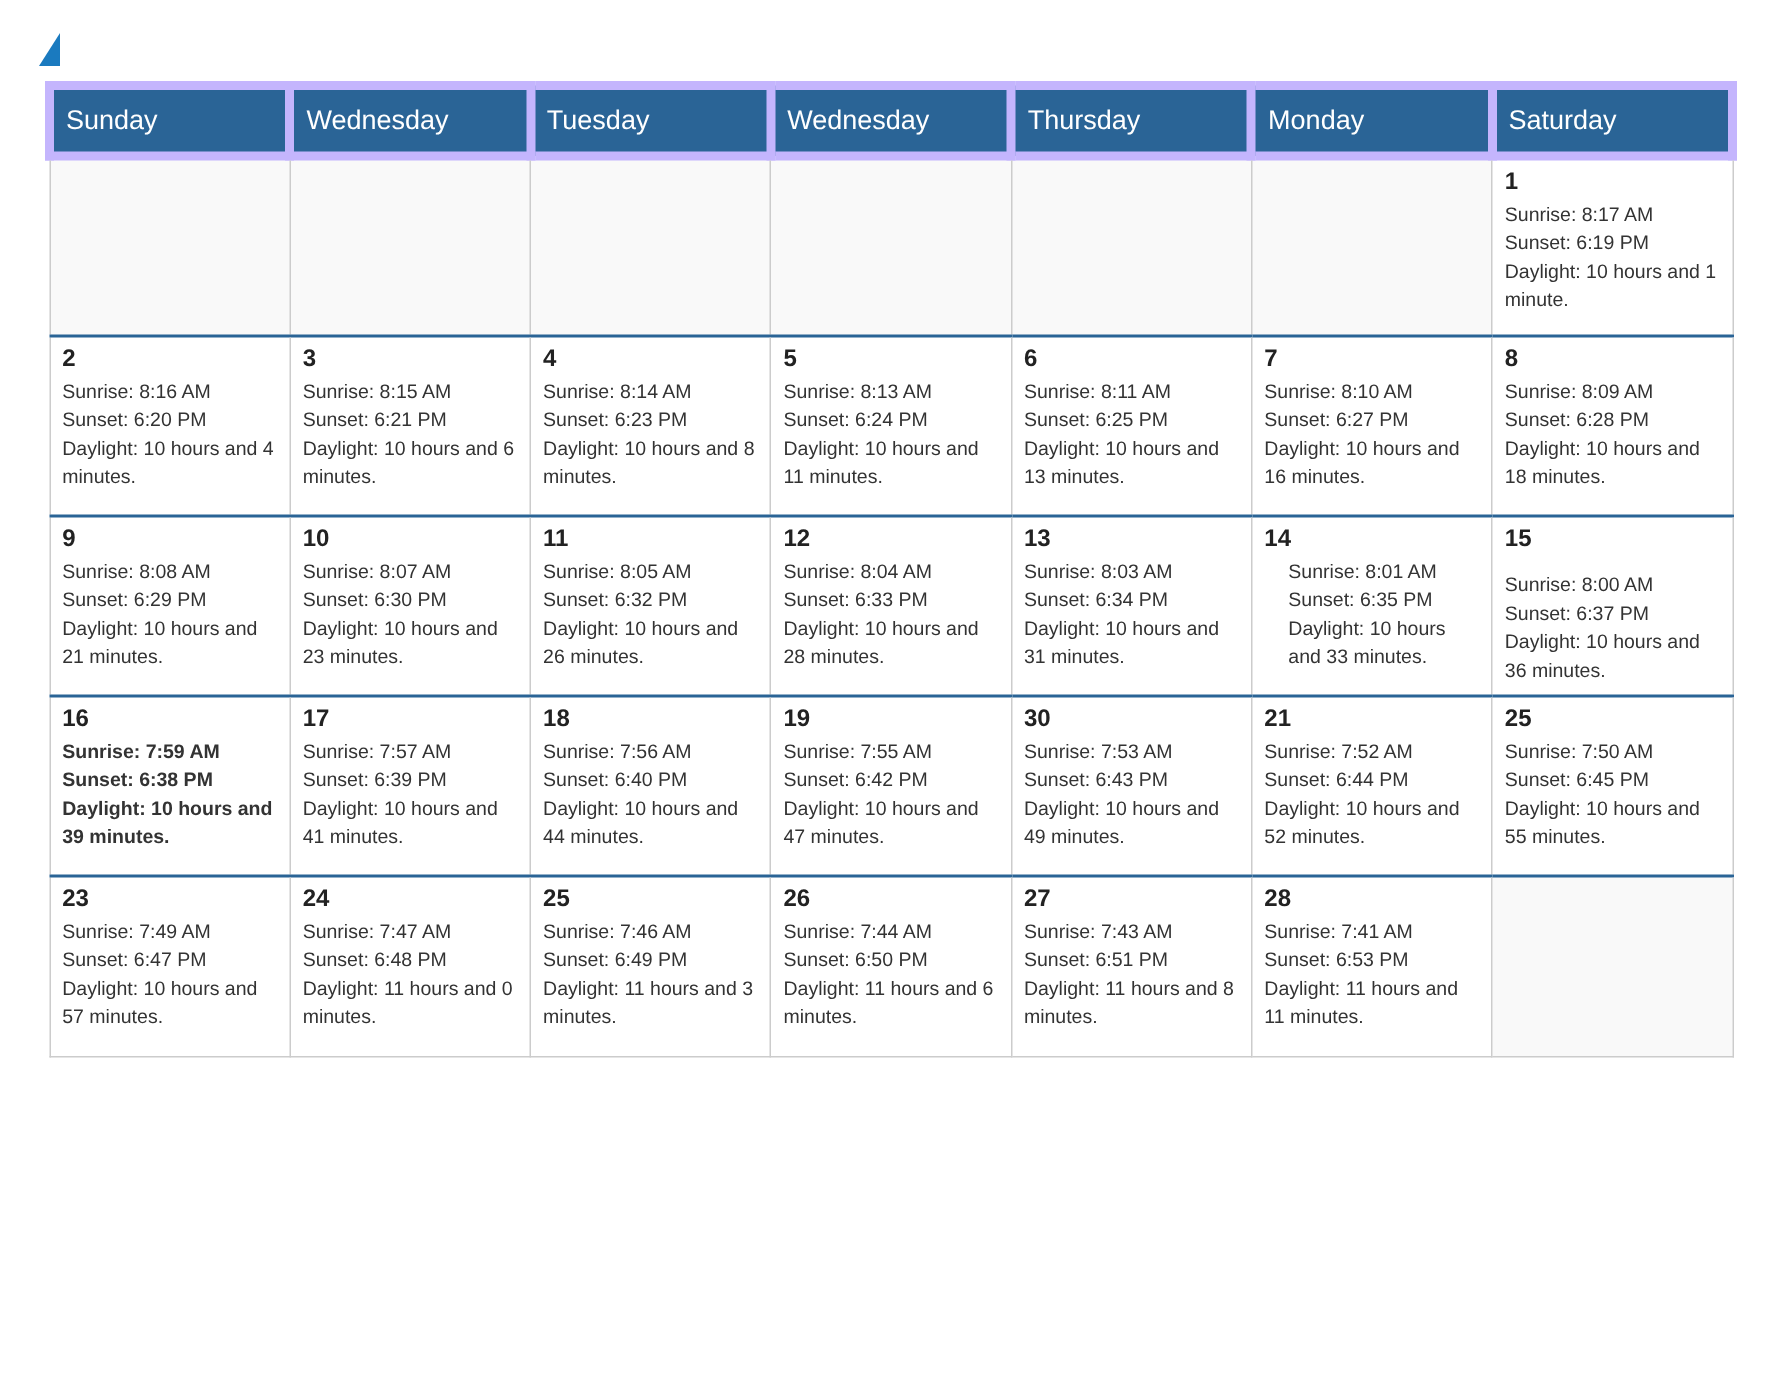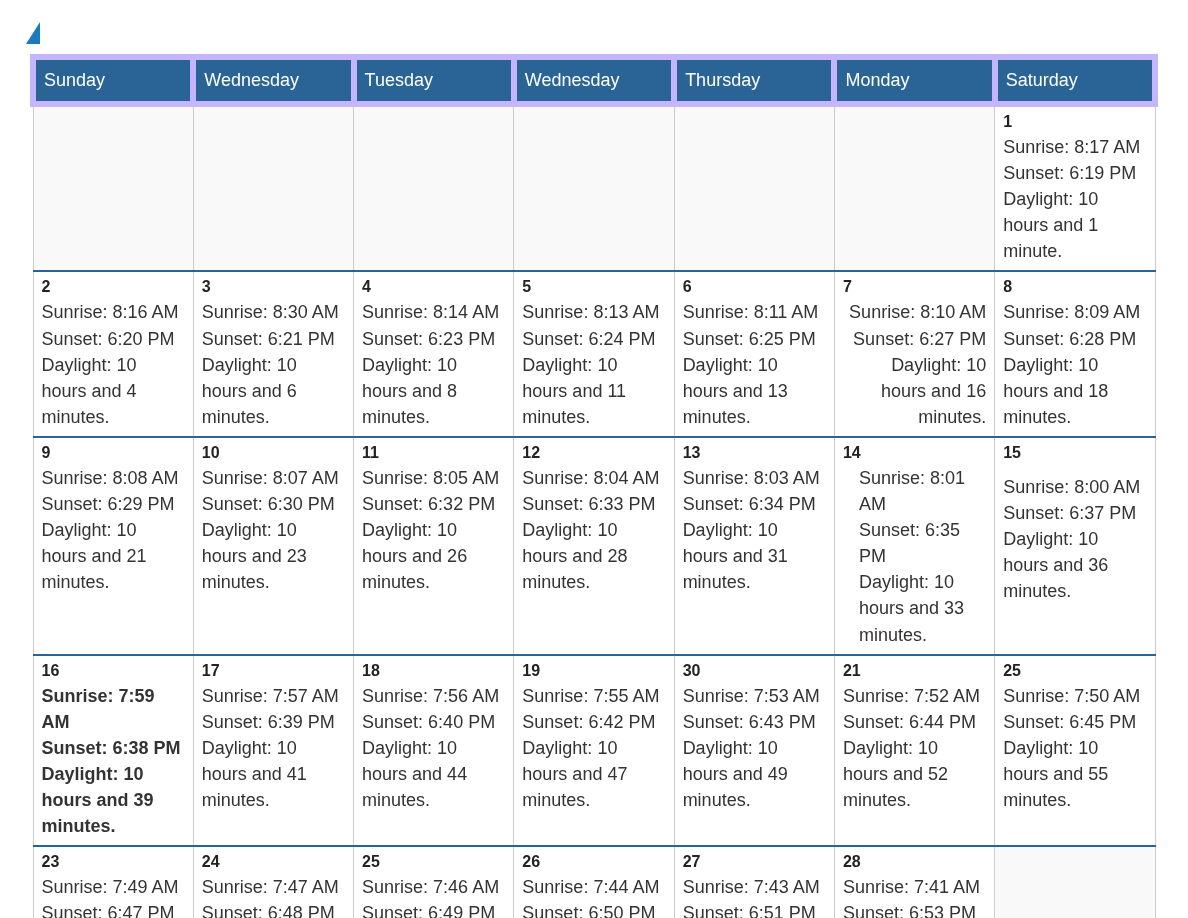--- a/index.html
+++ b/index.html
@@ -87,21 +87,21 @@
       background: #f9f9f9;
     }
     .day-num {
       font-size: 16px;
       font-weight: bold;
       color: #222;
       display: block;
       margin-bottom: 3px;
     }
     .day-info {
-      font-size: 18px;
+      font-size: 13px;
       color: #333;
       line-height: 1.45;
     }
     .row-divider td {
       border-top: 2px solid #2a6496;
     }
   </style>
 </head>
 <body>
 
@@ -150,21 +150,21 @@
       </tr>
       <tr class="row-divider">
         <td>
           <span class="day-num">2</span>
           <div class="day-info" style="white-space: pre-line;">Sunrise: 8:16 AM
 Sunset: 6:20 PM
 Daylight: 10 hours and 4 minutes.</div>
         </td>
         <td>
           <span class="day-num">3</span>
-          <div class="day-info" style="white-space: pre-line;">Sunrise: 8:30 AM
+          <div class="day-info" style="white-space: pre-line;">Sunrise: 8:15 AM
 Sunset: 6:21 PM
 Daylight: 10 hours and 6 minutes.</div>
         </td>
         <td>
           <span class="day-num">4</span>
           <div class="day-info" style="white-space: pre-line;">Sunrise: 8:14 AM
 Sunset: 6:23 PM
 Daylight: 10 hours and 8 minutes.</div>
         </td>
         <td>
@@ -174,21 +174,21 @@
 Daylight: 10 hours and 11 minutes.</div>
         </td>
         <td>
           <span class="day-num">6</span>
           <div class="day-info" style="white-space: pre-line;">Sunrise: 8:11 AM
 Sunset: 6:25 PM
 Daylight: 10 hours and 13 minutes.</div>
         </td>
         <td>
           <span class="day-num">7</span>
-          <div class="day-info" style="white-space: pre-line; text-align: right;">Sunrise: 8:10 AM
+          <div class="day-info" style="white-space: pre-line;">Sunrise: 8:10 AM
 Sunset: 6:27 PM
 Daylight: 10 hours and 16 minutes.</div>
         </td>
         <td>
           <span class="day-num">8</span>
           <div class="day-info" style="white-space: pre-line;">Sunrise: 8:09 AM
 Sunset: 6:28 PM
 Daylight: 10 hours and 18 minutes.</div>
         </td>
       </tr>

